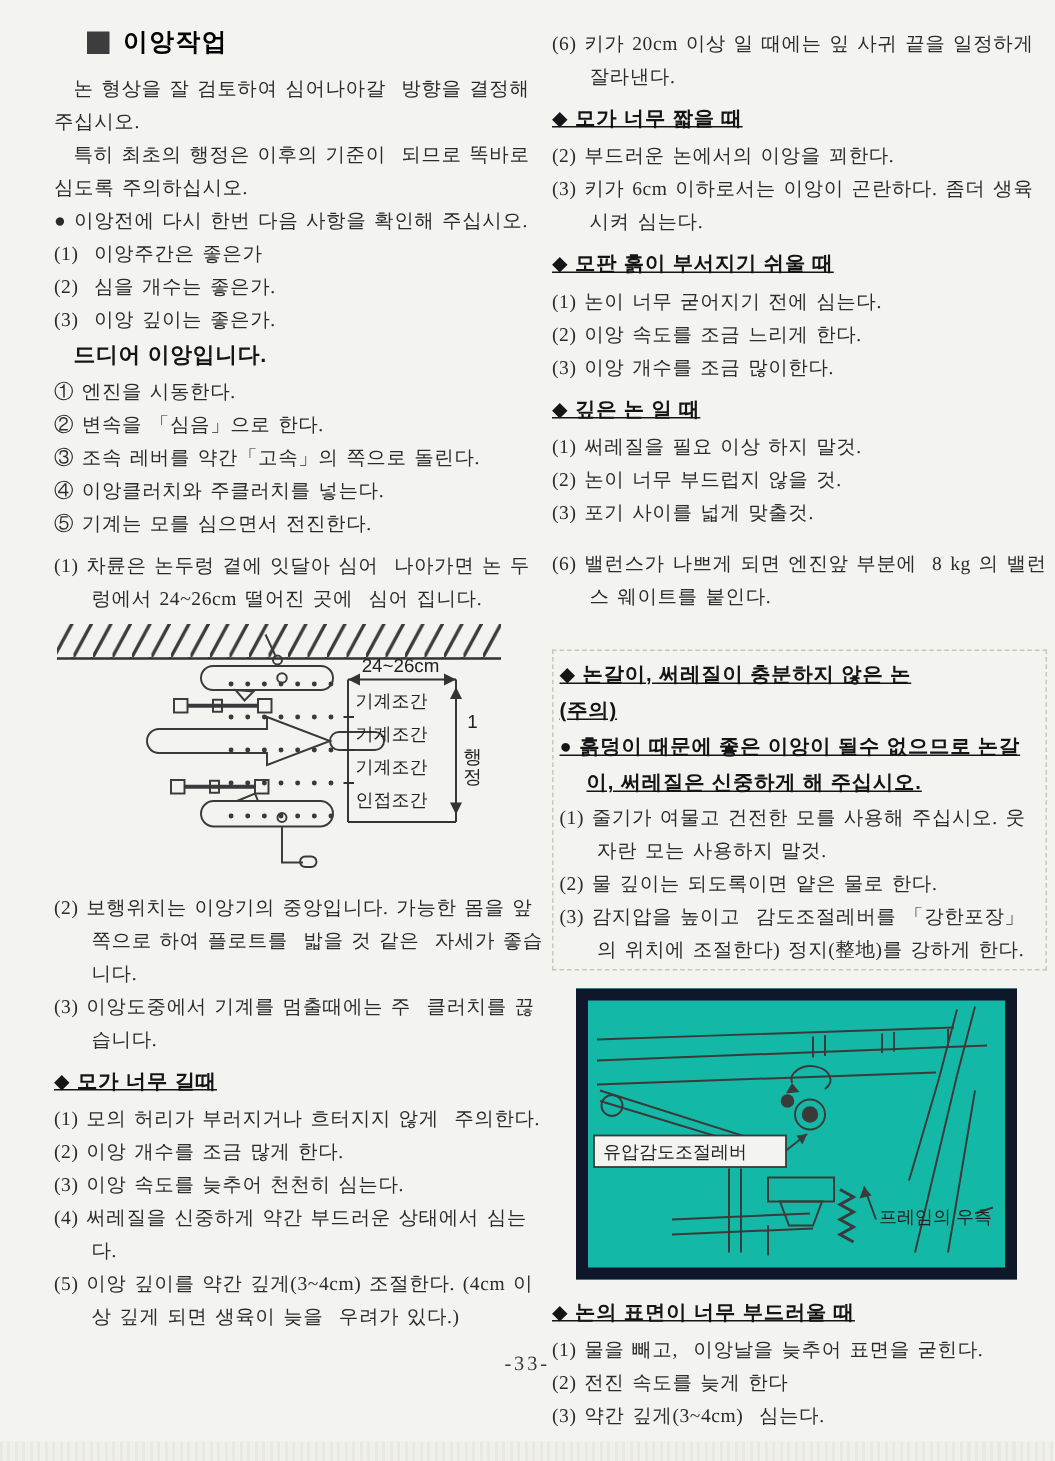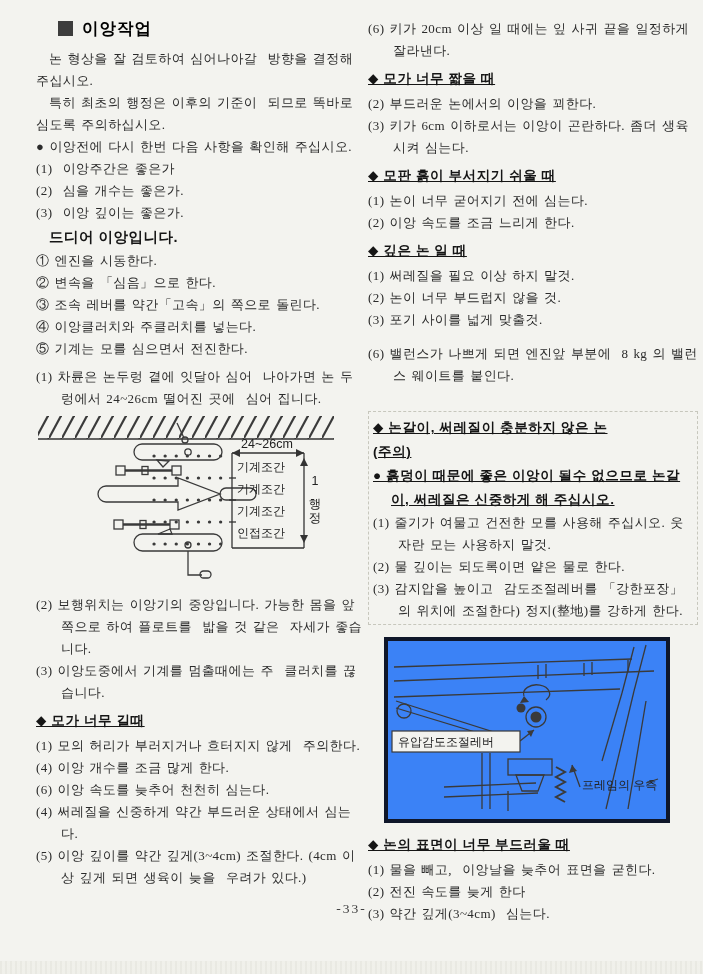--- a/index.html
+++ b/index.html
@@ -45,22 +45,22 @@
     writing-mode:vertical-rl;text-orientation:upright;
     font:12.5px/14px "Liberation Sans","DejaVu Sans",sans-serif;color:#222;
     letter-spacing:1px;
   }
   .notice-box{
     border:1px dashed #c7c7bd;
     margin-top:24px;padding:4px 4px 2px 4px;
   }
   .notice-box .sec-h{margin:0;}
   .fig-box{
-    width:278px;height:178px;border:4px solid #0f172a;
-    margin:12px 0 10px 16px;background:#3b82f6;
+    width:278px;height:178px;border:8px solid #0f172a;
+    margin:12px 0 10px 16px;background:#14b8a6;
   }
   .footer{
     position:absolute;left:0;top:900px;width:703px;text-align:center;
     font:13.5px/18px "Liberation Serif","DejaVu Serif",serif;
     color:#3a3a3a;letter-spacing:2px;
   }
   svg text{
     font-family:"Liberation Sans","DejaVu Sans",sans-serif;
     fill:#222;
   }
@@ -160,37 +160,38 @@
       <text x="201" y="123" font-size="12">인접조간</text>
     </svg>
     <div class="pass-label">1행정</div>
   </div>
 
   <p class="t hang">(2) 보행위치는 이앙기의 중앙입니다. 가능한 몸을 앞쪽으로 하여 플로트를  밟을 것 같은  자세가 좋습니다.</p>
   <p class="t hang">(3) 이앙도중에서 기계를 멈출때에는 주  클러치를 끊습니다.</p>
 
   <p class="sec-h">◆ 모가 너무 길때</p>
   <p class="t hang">(1) 모의 허리가 부러지거나 흐터지지 않게  주의한다.</p>
-  <p class="t hang">(4) 이앙 개수를 조금 많게 한다.</p>
-  <p class="t hang">(6) 이앙 속도를 늦추어 천천히 심는다.</p>
+  <p class="t hang">(2) 이앙 개수를 조금 많게 한다.</p>
+  <p class="t hang">(3) 이앙 속도를 늦추어 천천히 심는다.</p>
   <p class="t hang">(4) 써레질을 신중하게 약간 부드러운 상태에서 심는다.</p>
   <p class="t hang">(5) 이앙 깊이를 약간 깊게(3~4cm) 조절한다. (4cm 이상 깊게 되면 생육이 늦을  우려가 있다.)</p>
 </div>
 
 <div class="col-right">
 
   <p class="t hang">(6) 키가 20cm 이상 일 때에는 잎 사귀 끝을 일정하게 잘라낸다.</p>
 
   <p class="sec-h">◆ 모가 너무 짧을 때</p>
   <p class="t hang">(2) 부드러운 논에서의 이앙을 꾀한다.</p>
   <p class="t hang">(3) 키가 6cm 이하로서는 이앙이 곤란하다. 좀더 생육시켜 심는다.</p>
 
   <p class="sec-h">◆ 모판 흙이 부서지기 쉬울 때</p>
   <p class="t hang">(1) 논이 너무 굳어지기 전에 심는다.</p>
   <p class="t hang">(2) 이앙 속도를 조금 느리게 한다.</p>
+  <p class="t hang">(3) 이앙 개수를 조금 많이한다.</p>
 
   <p class="sec-h">◆ 깊은 논 일 때</p>
   <p class="t hang">(1) 써레질을 필요 이상 하지 말것.</p>
   <p class="t hang">(2) 논이 너무 부드럽지 않을 것.</p>
   <p class="t hang">(3) 포기 사이를 넓게 맞출것.</p>
   <div class="gap-md"></div>
   <p class="t hang">(6) 밸런스가 나쁘게 되면 엔진앞 부분에  8 kg 의 밸런스 웨이트를 붙인다.</p>
 
   <div class="notice-box">
     <p class="sec-h">◆ 논갈이, 써레질이 충분하지 않은 논</p>

